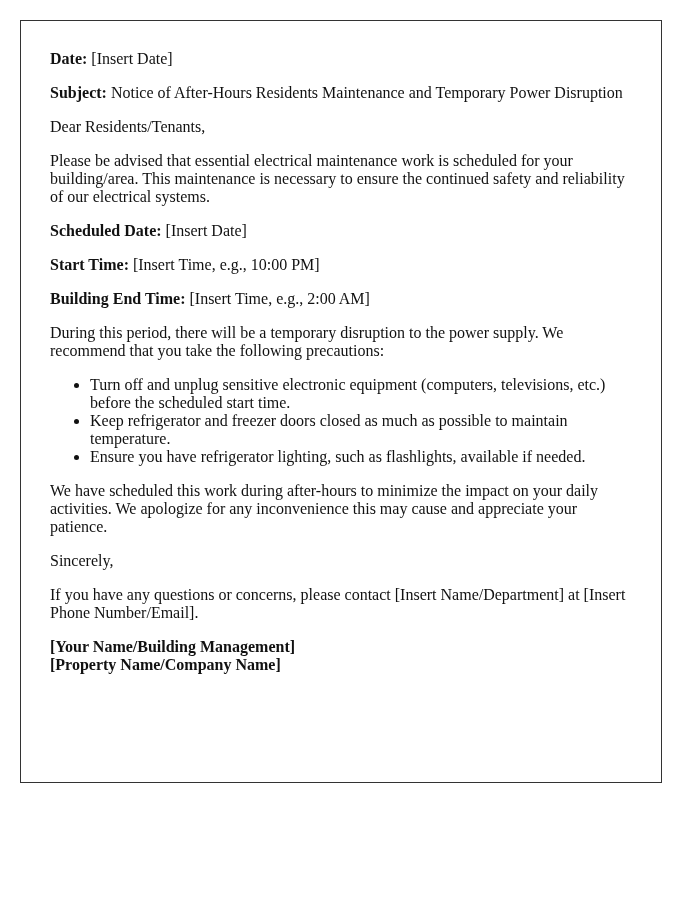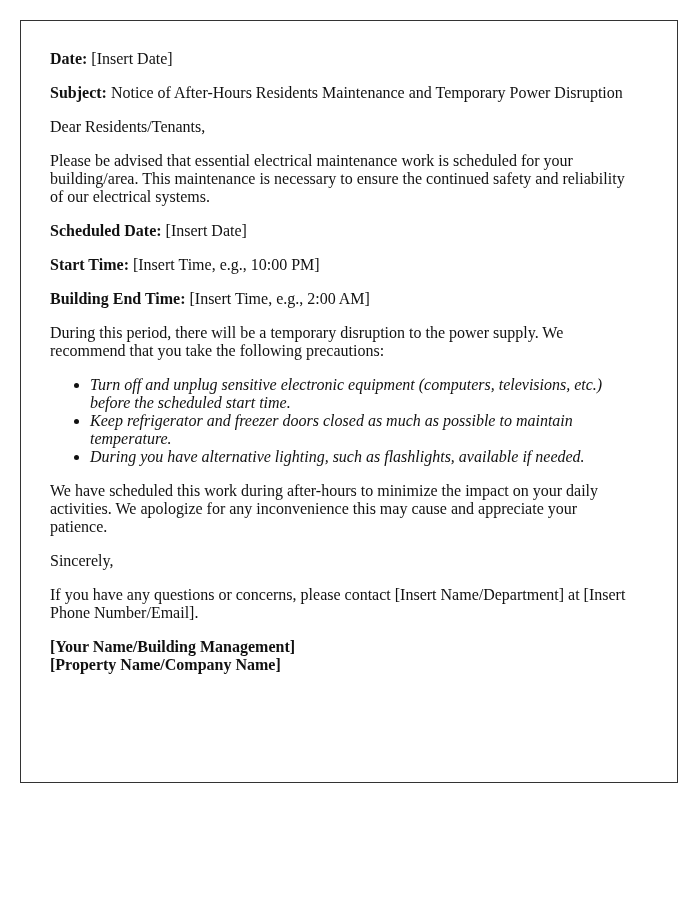--- a/index.html
+++ b/index.html
@@ -15,34 +15,33 @@
       font-size: 16px;
       line-height: 18px;
       color: #111111;
     }
     .letter {
       position: absolute;
       left: 20px;
       top: 20px;
       width: 582px;
       height: 704px;
-      padding: 29px 45px 28px 29px;
+      padding: 29px 29px 28px 29px;
       border: 1px solid #333333;
       box-sizing: content-box;
     }
     .letter p {
       margin: 0 0 16px 0;
     }
     .letter strong {
       font-weight: bold;
     }
     .letter ul {
       margin: 0 0 16px 0;
       padding-left: 40px;
-      font-style: italic;
     }
     .letter ul li {
       margin: 0;
       list-style: disc;
     }
     .signature span {
       display: block;
       font-weight: bold;
     }
   </style>
@@ -69,21 +68,21 @@
     <span>[Insert Time, e.g., 10:00 PM]</span>
   </p>
   <p>
     <strong>Building End Time:</strong>
     <span>[Insert Time, e.g., 2:00 AM]</span>
   </p>
   <p>During this period, there will be a temporary disruption to the power supply. We recommend that you take the following precautions:</p>
   <ul>
     <li>Turn off and unplug sensitive electronic equipment (computers, televisions, etc.) before the scheduled start time.</li>
     <li>Keep refrigerator and freezer doors closed as much as possible to maintain temperature.</li>
-    <li>During you have alternative lighting, such as flashlights, available if needed.</li>
+    <li>Ensure you have refrigerator lighting, such as flashlights, available if needed.</li>
   </ul>
   <p>We have scheduled this work during after-hours to minimize the impact on your daily activities. We apologize for any inconvenience this may cause and appreciate your patience.</p>
   <p>Sincerely,</p>
   <p>If you have any questions or concerns, please contact [Insert Name/Department] at [Insert Phone Number/Email].</p>
   <p class="signature">
     <span>[Your Name/Building Management]</span>
     <span>[Property Name/Company Name]</span>
   </p>
 </div>
 

